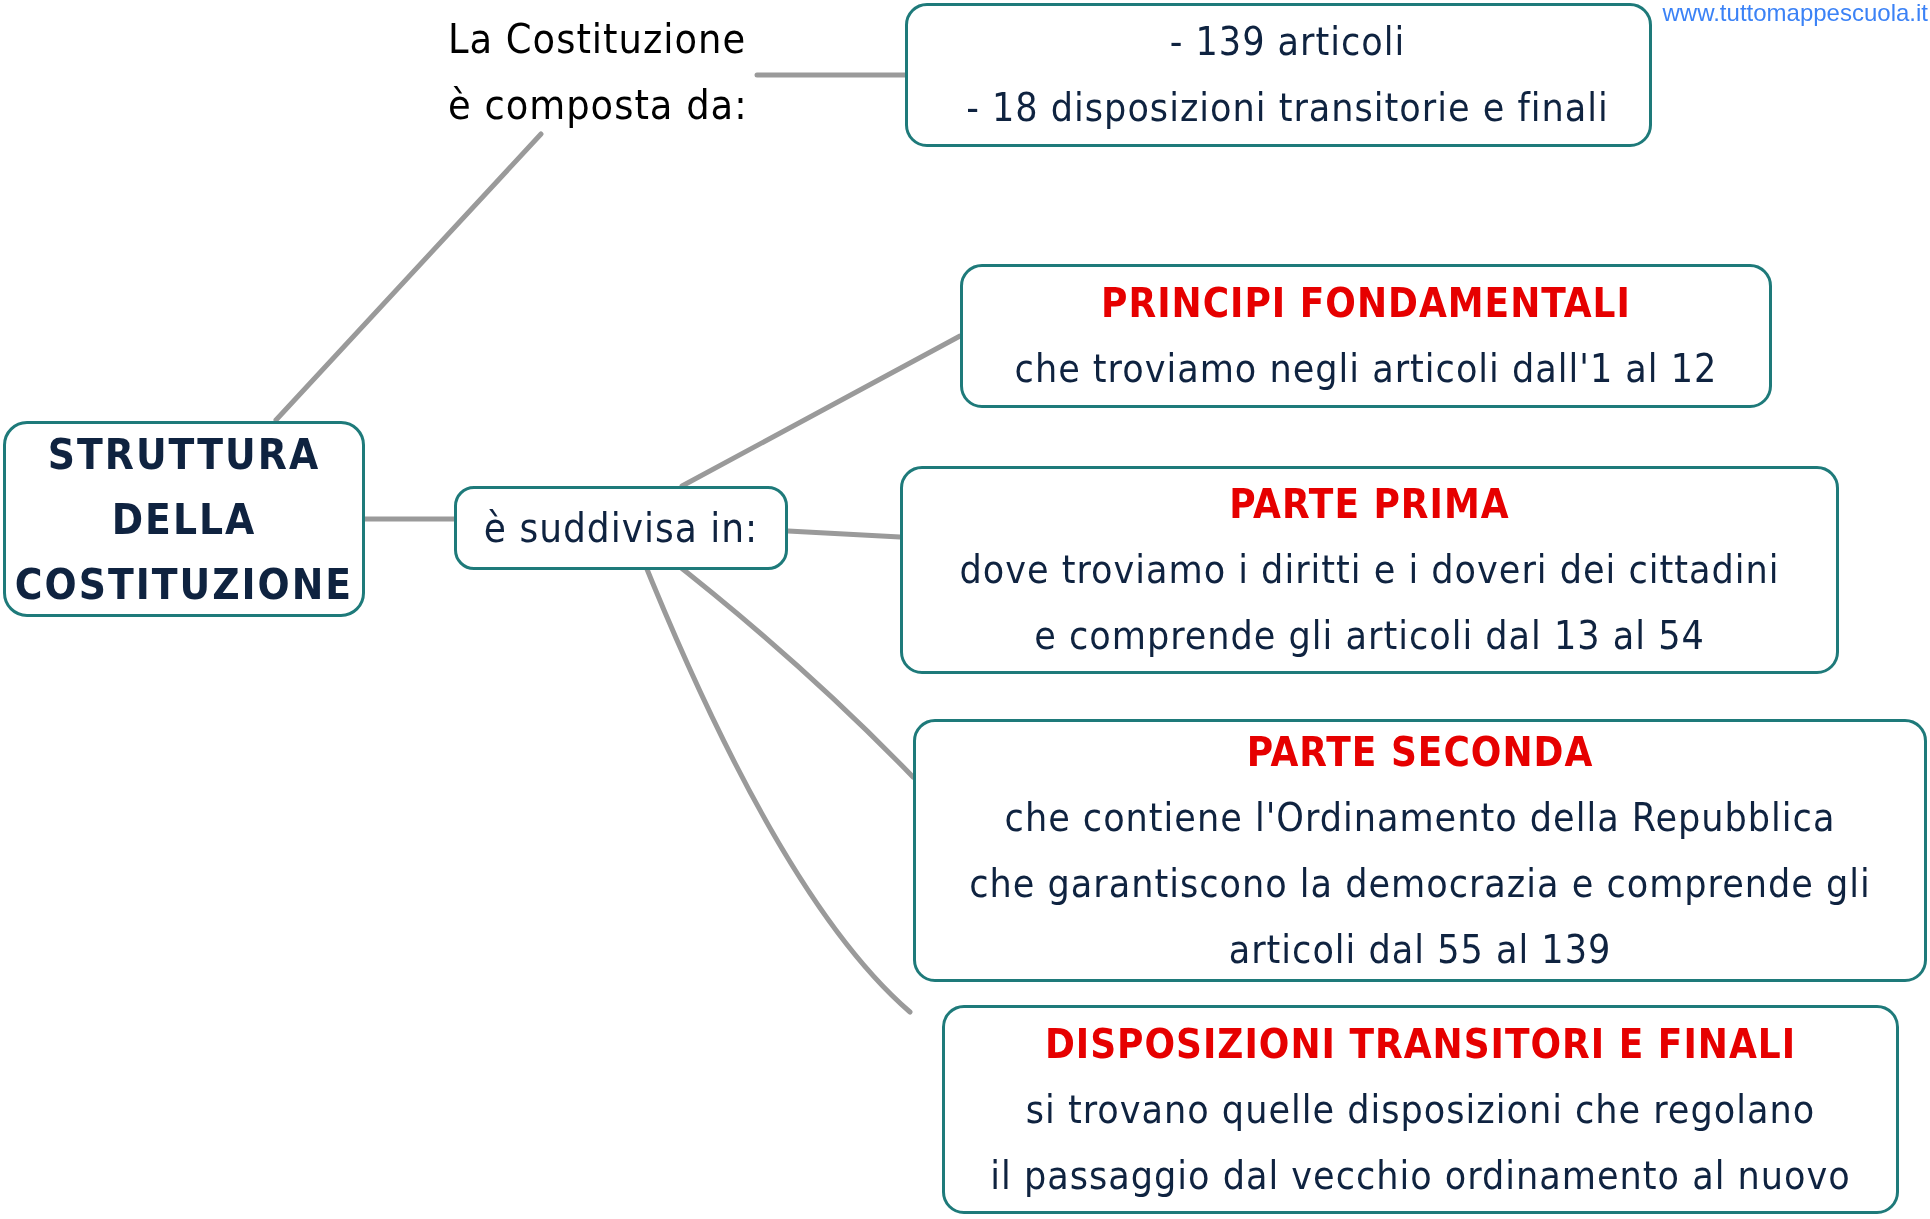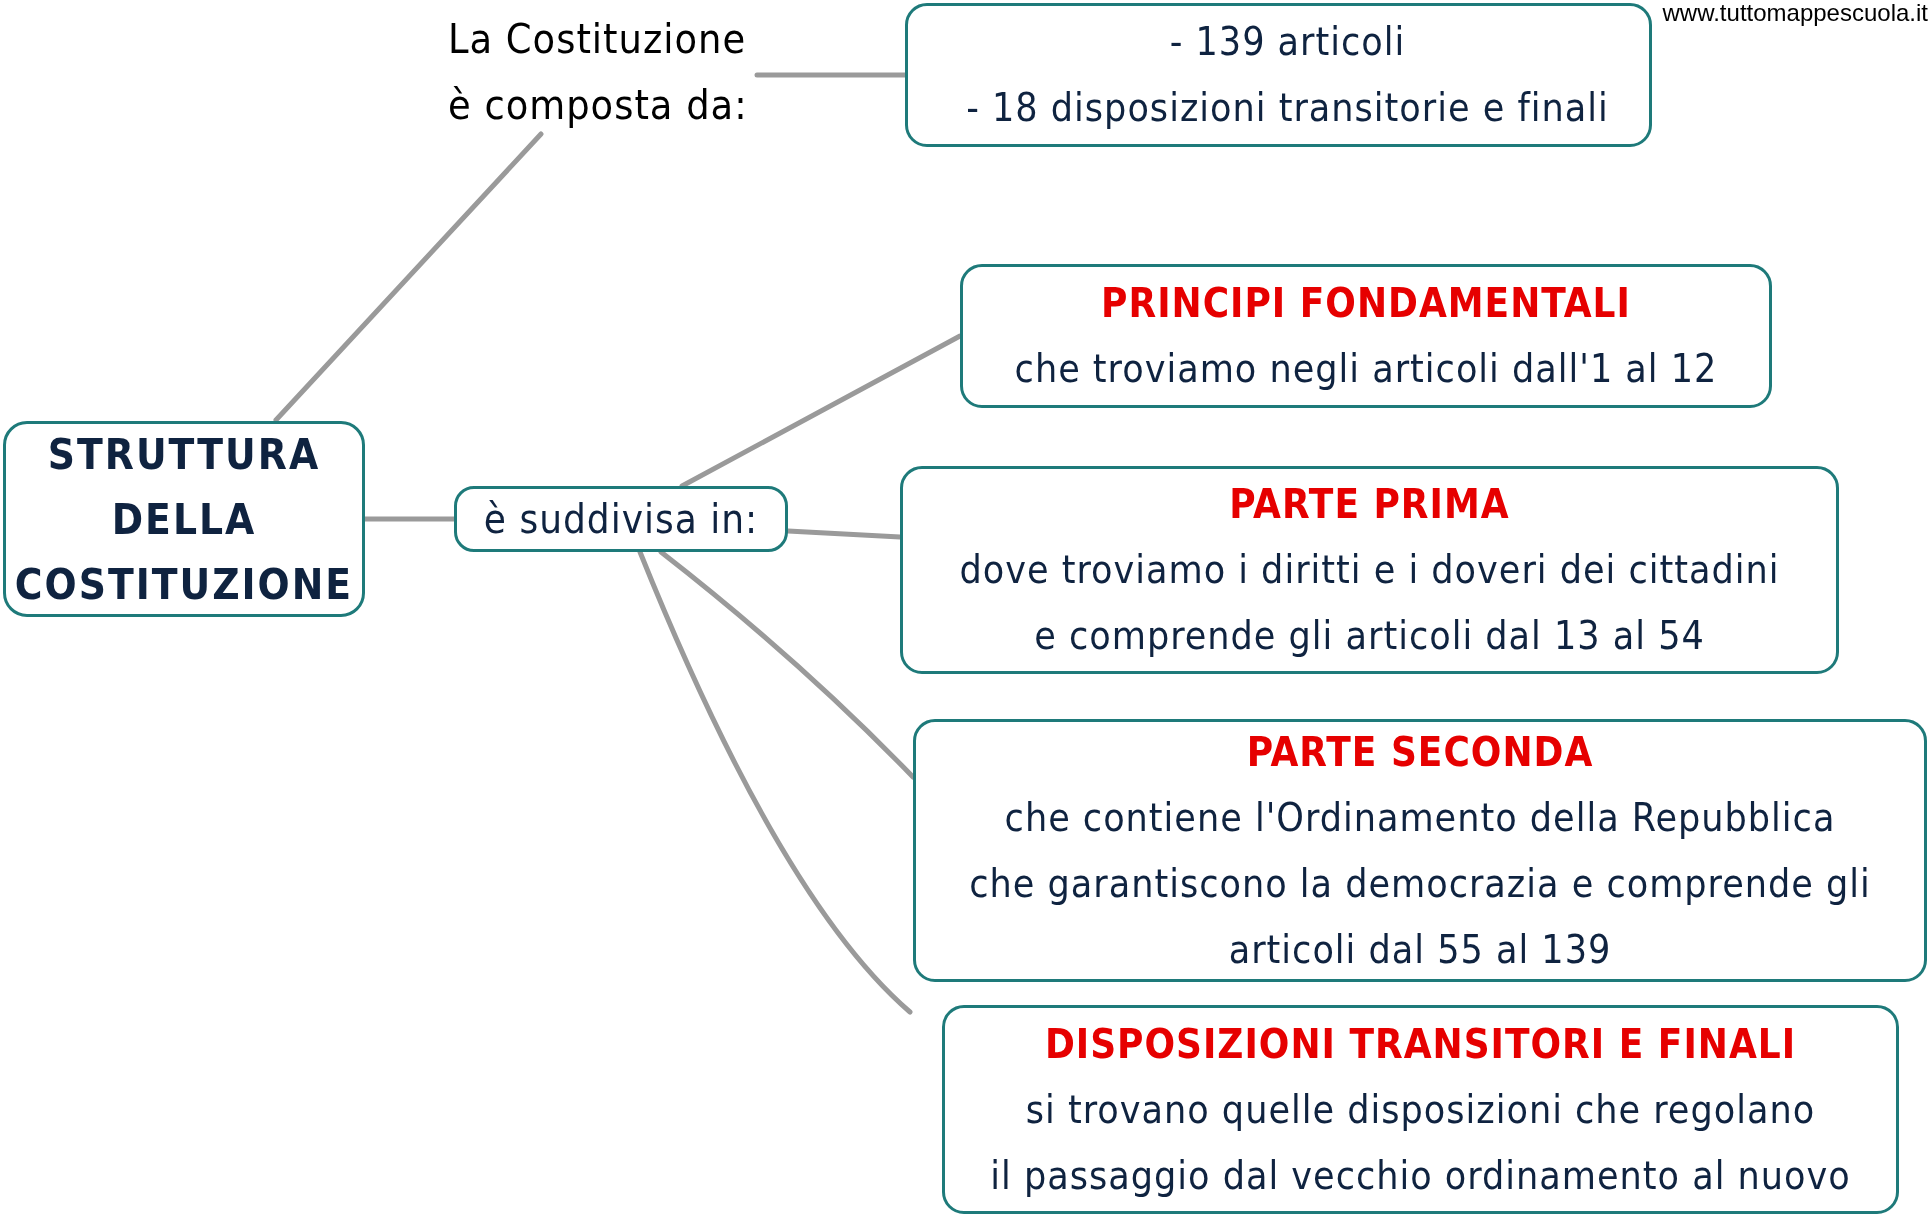--- a/index.html
+++ b/index.html
@@ -7,28 +7,28 @@
            font-family: "DejaVu Sans Condensed", "DejaVu Sans", sans-serif; color: #0f2340; }
     svg.links { position: absolute; left: 0; top: 0; }
     .node { position: absolute; box-sizing: border-box; border: 3px solid #1e7a7a; border-radius: 22px;
             background: #fff; text-align: center; display: flex; flex-direction: column; justify-content: center; align-items: center; }
     .line { display: block; white-space: nowrap; }
     .title { color: #e60000; font-weight: bold; font-size: 40px; line-height: 66px; letter-spacing: 1px; }
     .body { font-size: 39px; line-height: 66px; letter-spacing: 1px; }
     #root { left: 3px; top: 421px; width: 362px; height: 196px; border-radius: 24px; }
     #root .line { font-weight: bold; font-size: 42px; line-height: 65px; letter-spacing: 2px; color: #0f2340; }
     #label-top { position: absolute; left: 448px; top: 6px; font-size: 41px; line-height: 66px; letter-spacing: 1px; color: #000000; }
-    #sub { left: 454px; top: 486px; width: 334px; height: 66px; border-radius: 20px; font-size: 40px; letter-spacing: 1px; }
+    #sub { left: 454px; top: 486px; width: 334px; height: 84px; border-radius: 20px; font-size: 40px; letter-spacing: 1px; }
     #box1 { left: 905px; top: 3px; width: 747px; height: 144px; text-align: left; padding-left: 18px; }
     #box2 { left: 960px; top: 264px; width: 812px; height: 144px; }
     #box3 { left: 900px; top: 466px; width: 939px; height: 208px; }
     #box4 { left: 913px; top: 711px; width: 1014px; height: 263px; margin-top: 8px; }
     #box5 { left: 908px; top: 1005px; width: 957px; height: 209px; margin-left: 34px; }
     #watermark { position: absolute; right: 2px; top: 0px; font-family: "Liberation Sans", sans-serif;
-                 font-size: 24px; color: #000000; line-height: 26px; }
+                 font-size: 24px; color: #3b82f6; line-height: 26px; }
   </style>
 </head>
 <body>
 
 <svg class="links" width="1930" height="1219" viewBox="0 0 1930 1219">
   <g stroke="#9a9a9a" stroke-width="5" fill="none" stroke-linecap="round">
     <line x1="276" y1="420" x2="541" y2="134"></line>
     <line x1="757" y1="75" x2="905" y2="75"></line>
     <line x1="365" y1="519" x2="454" y2="519"></line>
     <line x1="682" y1="486" x2="960" y2="336"></line>

